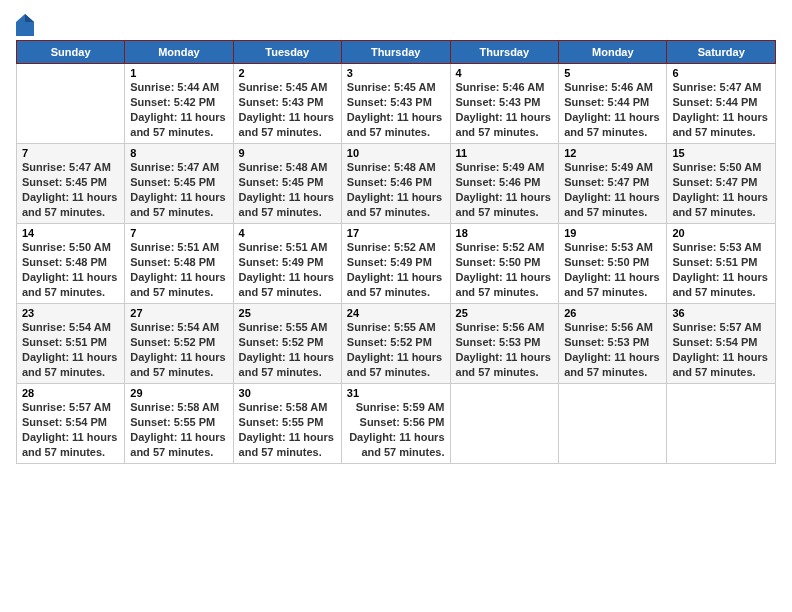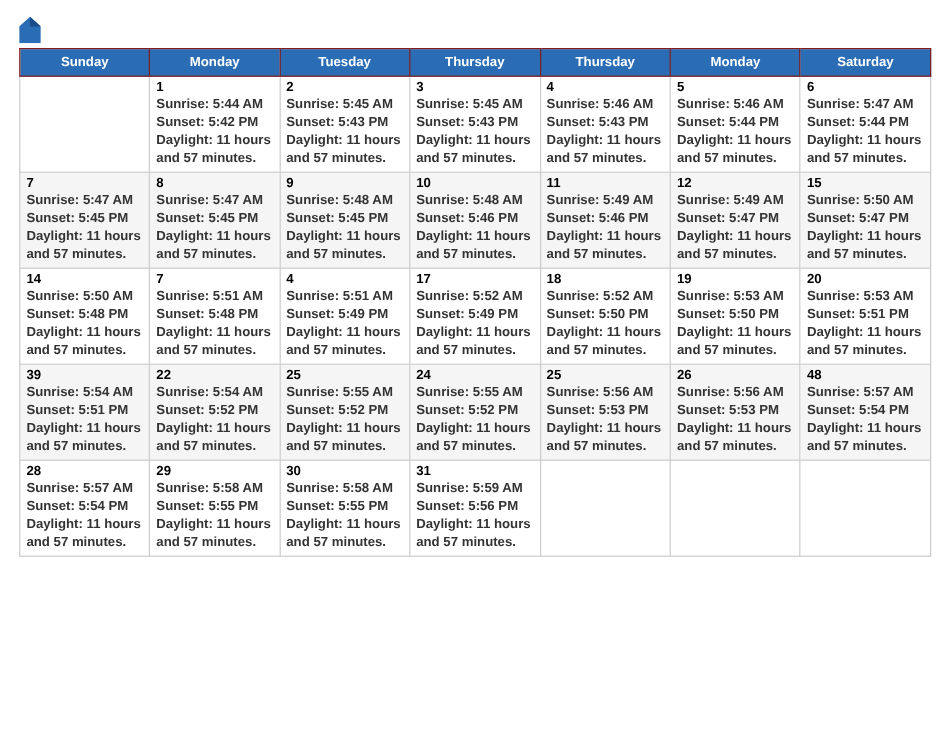--- a/index.html
+++ b/index.html
@@ -259,27 +259,27 @@
           </td>
           <td>
             <span class="day-num">20</span>
             <div class="day-info" style="white-space: pre-line;">Sunrise: 5:53 AM
 Sunset: 5:51 PM
 Daylight: 11 hours and 57 minutes.</div>
           </td>
         </tr>
         <tr>
           <td>
-            <span class="day-num">39</span>
+            <span class="day-num">23</span>
             <div class="day-info" style="white-space: pre-line;">Sunrise: 5:54 AM
 Sunset: 5:51 PM
 Daylight: 11 hours and 57 minutes.</div>
           </td>
           <td>
-            <span class="day-num">22</span>
+            <span class="day-num">27</span>
             <div class="day-info" style="white-space: pre-line;">Sunrise: 5:54 AM
 Sunset: 5:52 PM
 Daylight: 11 hours and 57 minutes.</div>
           </td>
           <td>
             <span class="day-num">25</span>
             <div class="day-info" style="white-space: pre-line;">Sunrise: 5:55 AM
 Sunset: 5:52 PM
 Daylight: 11 hours and 57 minutes.</div>
           </td>
@@ -295,21 +295,21 @@
 Sunset: 5:53 PM
 Daylight: 11 hours and 57 minutes.</div>
           </td>
           <td>
             <span class="day-num">26</span>
             <div class="day-info" style="white-space: pre-line;">Sunrise: 5:56 AM
 Sunset: 5:53 PM
 Daylight: 11 hours and 57 minutes.</div>
           </td>
           <td>
-            <span class="day-num">48</span>
+            <span class="day-num">36</span>
             <div class="day-info" style="white-space: pre-line;">Sunrise: 5:57 AM
 Sunset: 5:54 PM
 Daylight: 11 hours and 57 minutes.</div>
           </td>
         </tr>
         <tr>
           <td>
             <span class="day-num">28</span>
             <div class="day-info" style="white-space: pre-line;">Sunrise: 5:57 AM
 Sunset: 5:54 PM
@@ -322,21 +322,21 @@
 Daylight: 11 hours and 57 minutes.</div>
           </td>
           <td>
             <span class="day-num">30</span>
             <div class="day-info" style="white-space: pre-line;">Sunrise: 5:58 AM
 Sunset: 5:55 PM
 Daylight: 11 hours and 57 minutes.</div>
           </td>
           <td>
             <span class="day-num">31</span>
-            <div class="day-info" style="white-space: pre-line;">Sunrise: 5:59 AM
+            <div class="day-info" style="white-space: pre-line; text-align: right;">Sunrise: 5:59 AM
 Sunset: 5:56 PM
 Daylight: 11 hours and 57 minutes.</div>
           </td>
           <td class="empty-cell"></td>
           <td class="empty-cell"></td>
           <td class="empty-cell"></td>
         </tr>
       </tbody>
   </table>
 </div>

